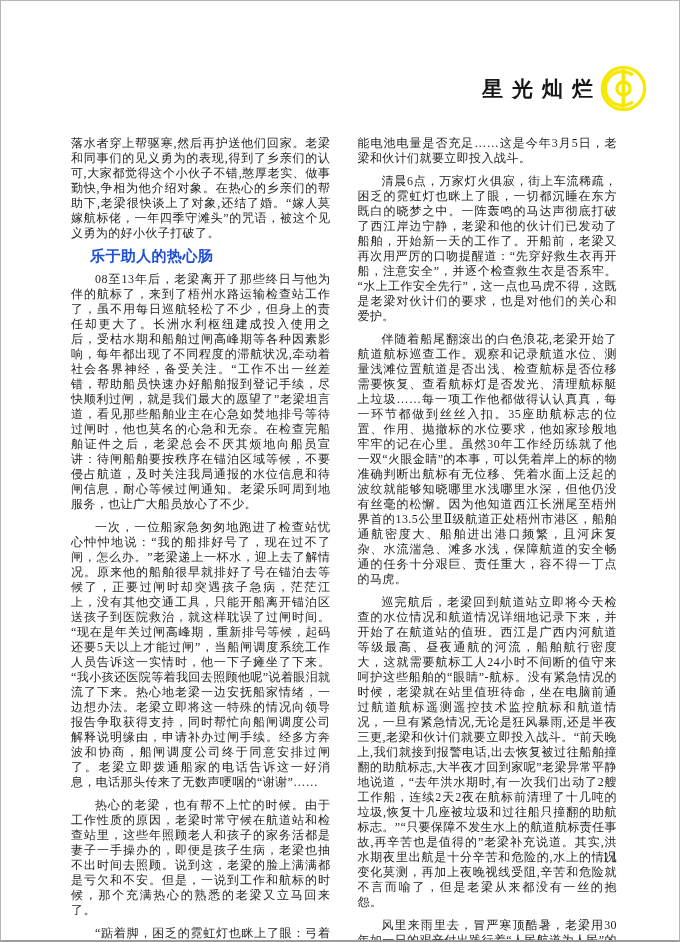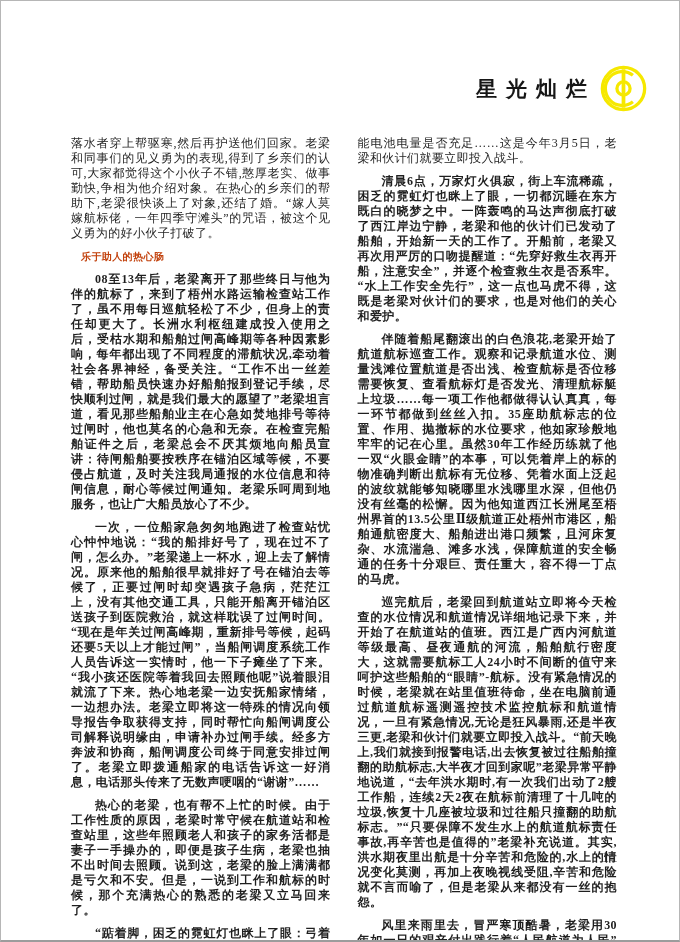--- a/index.html
+++ b/index.html
@@ -10,21 +10,21 @@
     background:#ffffff;
     border:1px solid #b6b6b6;
     border-bottom:2px solid #9c9c9c;
     font-family:"Liberation Serif","DejaVu Serif",serif;
     color:#1f1f1f;
     overflow:hidden;
   }
   .header{
     position:absolute;
     top:64px;right:32px;
-    display:flex;align-items:center;gap:13px;
+    display:flex;align-items:center;gap:7px;
   }
   .page-title{
     font-size:21px;
     font-weight:bold;
     color:#161616;
     letter-spacing:9px;
     margin-right:-9px;
     font-family:"Liberation Sans","DejaVu Sans",sans-serif;
     white-space:nowrap;
   }
@@ -38,27 +38,27 @@
   }
   .col{
     flex:1 1 0;
     font-size:12px;
     line-height:15px;
     letter-spacing:0.4px;
     text-align:justify;
     text-justify:inter-ideograph;
   }
   .col p{margin:8px;}
-  .col p.indent{text-indent:2em;font-weight:bold;}
+  .col p.indent{text-indent:2em;}
   .col h3{
     margin:0;
-    font-size:10px;
+    font-size:15px;
     line-height:15px;
     font-weight:bold;
-    color:#c2410c;
+    color:#1d4ed8;
     padding-left:1.8em;
     letter-spacing:0.4px;
   }
   .signature{
     text-align:center;
     text-indent:0;
   }
   .page-number{
     position:absolute;
     left:601px;top:849px;

